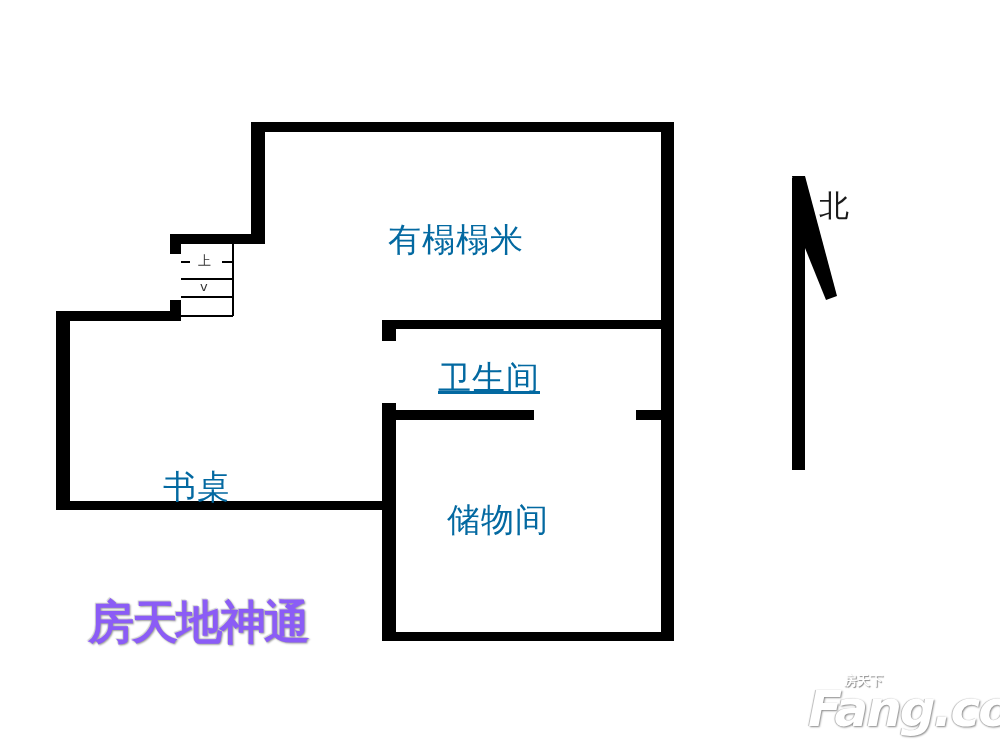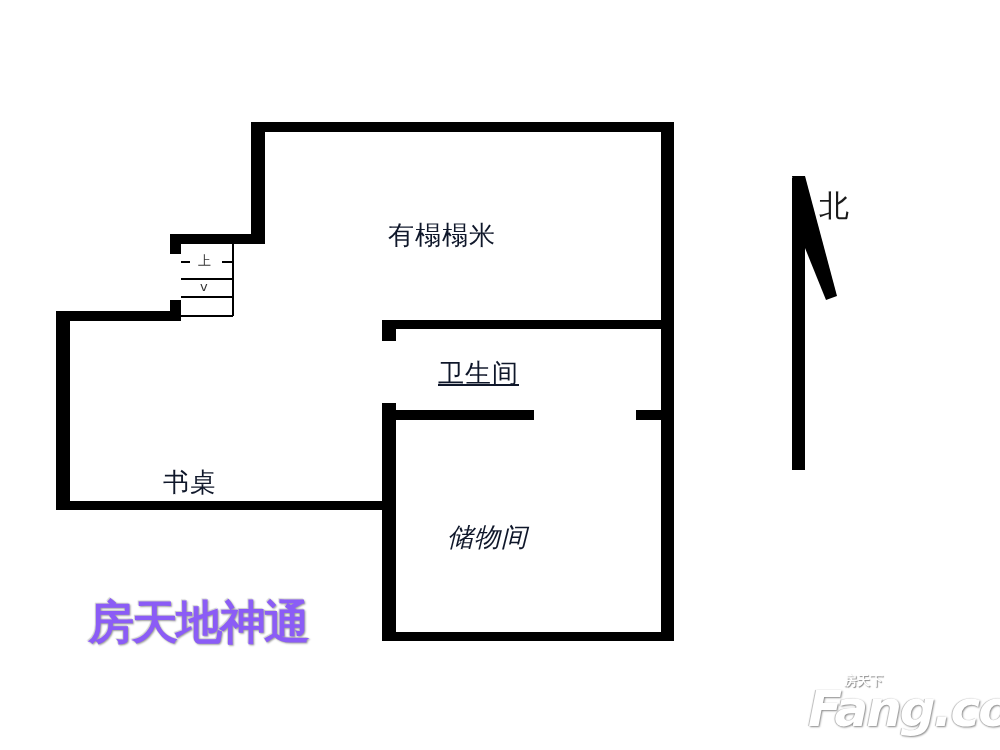--- a/index.html
+++ b/index.html
@@ -1,19 +1,19 @@
 <!DOCTYPE html>
 <html><head>
 <meta charset="utf-8">
 <style>
   html, body { margin: 0; padding: 0; background: #ffffff; }
   body { width: 1000px; height: 750px; position: relative; overflow: hidden;
          font-family: "DejaVu Serif", "Liberation Serif", serif; }
   #plan { position: absolute; left: 0; top: 0; }
-  .room-label { position: absolute; font-size: 26px; color: #0f172a; letter-spacing: 1px;
+  .room-label { position: absolute; font-size: 33px; color: #0369a1; letter-spacing: 1px;
                 white-space: nowrap; font-family: "DejaVu Serif", "Liberation Serif", serif; }
   .north-label { position: absolute; font-size: 30px; color: #1a1a1a; }
   .watermark-cn { position: absolute; left: 88px; top: 592px; font-size: 46px; font-weight: bold;
                   color: #8b5cf6; letter-spacing: -2px;
                   text-shadow: 1px 1px 2px #9a9a9a, -1px -1px 1px #cfcfcf;
                   font-family: "DejaVu Sans", sans-serif; white-space: nowrap; }
   .watermark-fang { position: absolute; left: 808px; top: 680px; white-space: nowrap;
                     font-family: "DejaVu Sans", sans-serif; font-weight: bold; }
   .watermark-fang .brand { font-size: 50px; color: #ffffff; letter-spacing: -2px;
                            text-shadow: 1px 1px 2px #8a8a8a, -1px 0 1px #bcbcbc; font-style: italic; }
@@ -60,21 +60,21 @@
     <polygon points="792,176 805,176 837,296 826,300 805,248"></polygon>
   </g>
 </svg>
 
 <span class="stair-text" style="left:198px; top:252px;">上</span>
 <span class="stair-text" style="left:200px; top:279px;">v</span>
 
 <span class="room-label" style="left:388px; top:218px;">有榻榻米</span>
 <span class="room-label" style="left:438px; top:356px;text-decoration:underline;">卫生间</span>
 <span class="room-label" style="left:163px; top:426px;margin-top:39px;">书桌</span>
-<span class="room-label" style="left:447px; top:520px;font-style:italic;">储物间</span>
+<span class="room-label" style="left:447px; top:498px;">储物间</span>
 
 <span class="north-label" style="left:819px; top:186px;">北</span>
 
 <div class="watermark-cn">房天地神通</div>
 <div class="watermark-fang">
   <span class="cn">房天下</span>
   <span class="brand">Fang.com</span>
 </div>
 
 </body></html>

